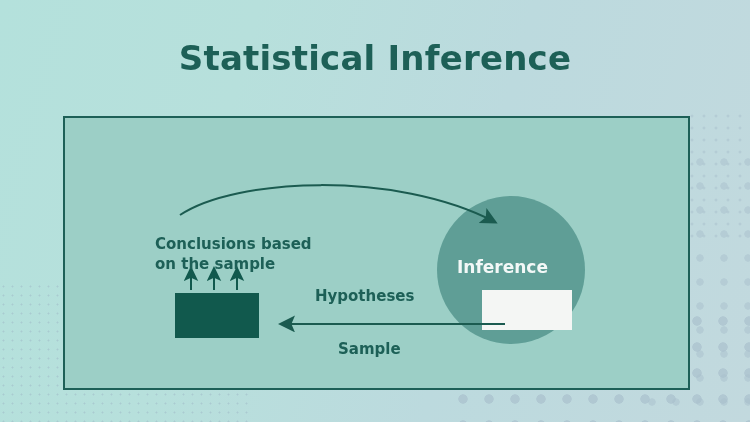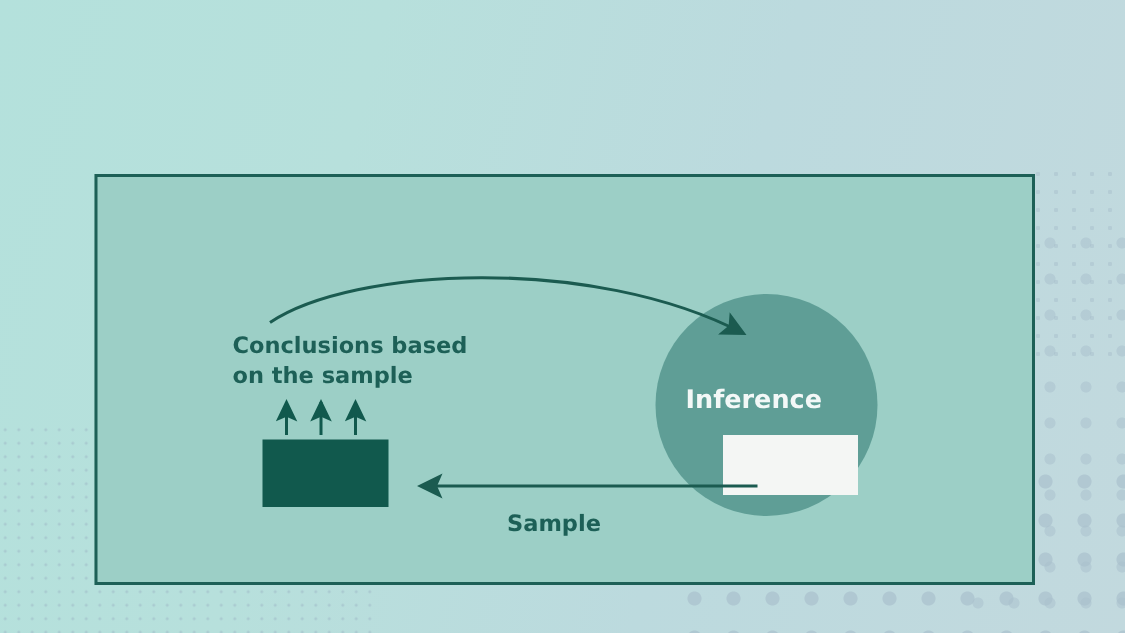--- a/index.html
+++ b/index.html
@@ -138,21 +138,21 @@
     color: #1d6057;
     white-space: nowrap;
   }
   #generalisation-label {
     left: 161px;
     top: 39px;
     font-size: 15px;
   }
   #conclusions-label {
     left: 90px;
-    top: 102px;
+    top: 116px;
     font-size: 15px;
     line-height: 20px;
     white-space: normal;
     width: 180px;
   }
   #hypotheses-label {
     left: 250px;
     top: 169px;
     font-size: 15px;
   }
@@ -175,20 +175,21 @@
 </head>
 <body>
 
 <div id="slide">
 
   <div class="dots-fine"></div>
   <div class="dots-mid"></div>
   <div class="dots-right"></div>
   <div class="dots-small-right"></div>
 
+  <div id="title">Statistical Inference</div>
 
   <div id="panel">
 
     <div id="population-circle"></div>
     <div id="population-label">Inference</div>
     <div id="sample-rect"></div>
     <div id="conclusion-rect"></div>
 
     <svg id="arrows-svg" viewBox="0 0 627 274">
       <defs>
@@ -206,16 +207,17 @@
       <path d="M115,97 C170,60 330,52 430,104" fill="none" stroke="#1b5b50" stroke-width="2" marker-end="url(#ah-right)"></path>
 
       <path d="M440,206 L216,206" fill="none" stroke="#1b5b50" stroke-width="2" marker-end="url(#ah-left)"></path>
 
       <path d="M126,172 L126,150" fill="none" stroke="#11594d" stroke-width="2" marker-end="url(#ah-up)"></path>
       <path d="M149,172 L149,150" fill="none" stroke="#11594d" stroke-width="2" marker-end="url(#ah-up)"></path>
       <path d="M172,172 L172,150" fill="none" stroke="#11594d" stroke-width="2" marker-end="url(#ah-up)"></path>
     </svg>
 
     <div class="panel-text" id="conclusions-label">Conclusions based on the sample</div>
+    <div class="panel-text" id="hypotheses-label">Hypotheses</div>
     <div class="panel-text" id="sample-label">Sample</div>
 
   </div>
 </div>
 
 </body></html>

